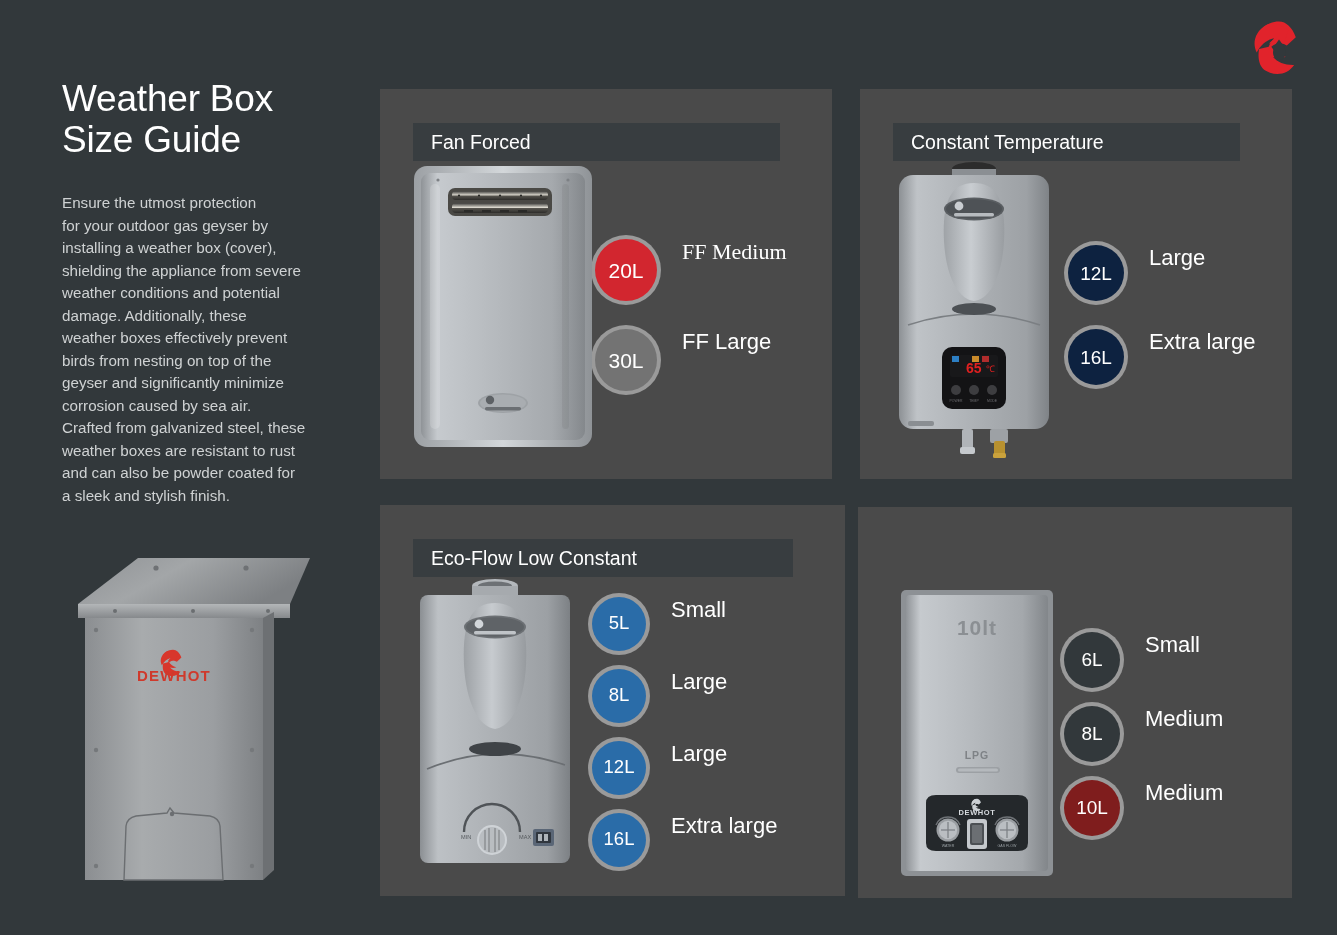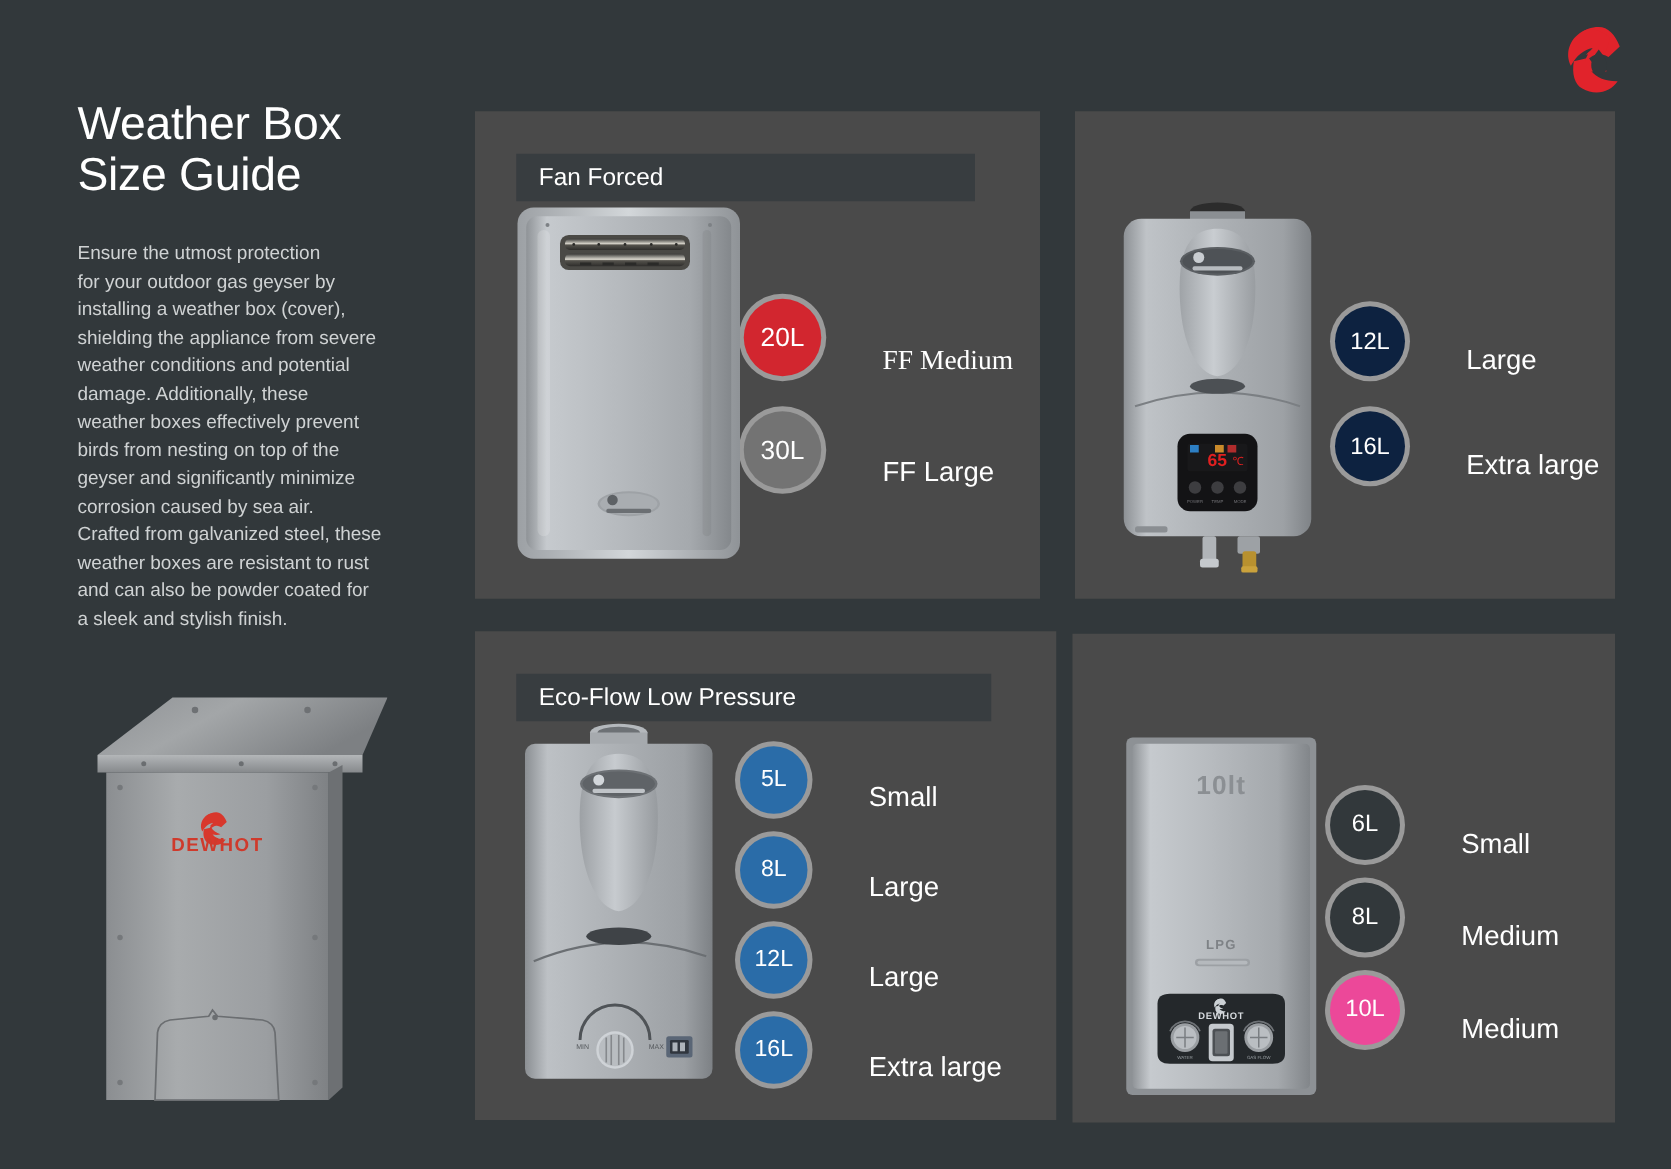--- a/index.html
+++ b/index.html
@@ -39,21 +39,21 @@
   #panel-ff { left: 380px; top: 89px; width: 452px; height: 390px; }
   #panel-ct { left: 860px; top: 89px; width: 432px; height: 390px; }
   #panel-ef { left: 380px; top: 505px; width: 465px; height: 391px; }
   #panel-da { left: 858px; top: 507px; width: 434px; height: 391px; }
 
   .panel-body { position: absolute; left: 0; top: 62px; right: 0; bottom: 0; display: flex; }
   .unit-wrap { position: relative; flex: 0 0 auto; }
   .badge-list { flex: 1 1 auto; display: flex; flex-direction: column; justify-content: center; }
 
   
-  .badge-row { display: flex; align-items: flex-end; gap: 24px; }
+  .badge-row { display: flex; align-items: flex-start; }
   .badge {
     flex: 0 0 auto; border-radius: 50%;
     display: flex; align-items: center; justify-content: center;
     color: #ffffff; font-weight: 400; line-height: 1;
   }
   .badge-label { color: #ffffff; white-space: nowrap; }
 
   
   
   
@@ -217,20 +217,23 @@
             <span>30L</span>
           </div>
           <span class="badge-label" style="margin-left:25px;font-size:22px;">FF Large</span>
         </div>
 
       </div>
     </div>
   </div>
 
   <div class="panel" id="panel-ct">
+    <div class="panel-header">
+      <span>Constant Temperature</span>
+    </div>
     <div class="panel-body">
       <div class="unit-wrap" style="width:200px;">
         <div class="unit" style="position:absolute;left:34px;top:8px;">
           <svg viewBox="0 0 160 300" width="160" height="300" aria-hidden="true">
             <defs>
               <linearGradient id="ctBody" x1="0" y1="0" x2="1" y2="0">
                 <stop offset="0" stop-color="#8d9195"></stop>
                 <stop offset="0.12" stop-color="#bfc3c7"></stop>
                 <stop offset="0.5" stop-color="#adb1b5"></stop>
                 <stop offset="0.85" stop-color="#9da1a5"></stop>
@@ -300,21 +303,21 @@
           </div>
           <span class="badge-label" style="margin-left:25px;font-size:22px;">Extra large</span>
         </div>
 
       </div>
     </div>
   </div>
 
   <div class="panel" id="panel-ef">
     <div class="panel-header">
-      <span>Eco-Flow Low Pressure</span>
+      <span>Eco-Flow Low Constant</span>
     </div>
     <div class="panel-body">
       <div class="unit-wrap" style="width:212px;">
         <div class="unit" style="position:absolute;left:35px;top:10px;">
           <svg viewBox="0 0 160 300" width="160" height="300" aria-hidden="true">
             <defs>
               <linearGradient id="efBody" x1="0" y1="0" x2="1" y2="0">
                 <stop offset="0" stop-color="#8b8f93"></stop>
                 <stop offset="0.12" stop-color="#bdc1c5"></stop>
                 <stop offset="0.5" stop-color="#acb0b4"></stop>
@@ -467,21 +470,21 @@
         </div>
 
         <div class="badge-row" style="margin-bottom:18px;">
           <div class="badge" style="width:56px;height:56px;background:#32383b;box-shadow:0 0 0 4px #9a9a9a;font-size:19px;">
             <span>8L</span>
           </div>
           <span class="badge-label" style="margin-left:25px;font-size:22px;">Medium</span>
         </div>
 
         <div class="badge-row">
-          <div class="badge" style="width:56px;height:56px;background:#ec4899;box-shadow:0 0 0 4px #9a9a9a;font-size:19px;">
+          <div class="badge" style="width:56px;height:56px;background:#7f1d1d;box-shadow:0 0 0 4px #9a9a9a;font-size:19px;">
             <span>10L</span>
           </div>
           <span class="badge-label" style="margin-left:25px;font-size:22px;">Medium</span>
         </div>
 
       </div>
     </div>
   </div>
 
 </div>

